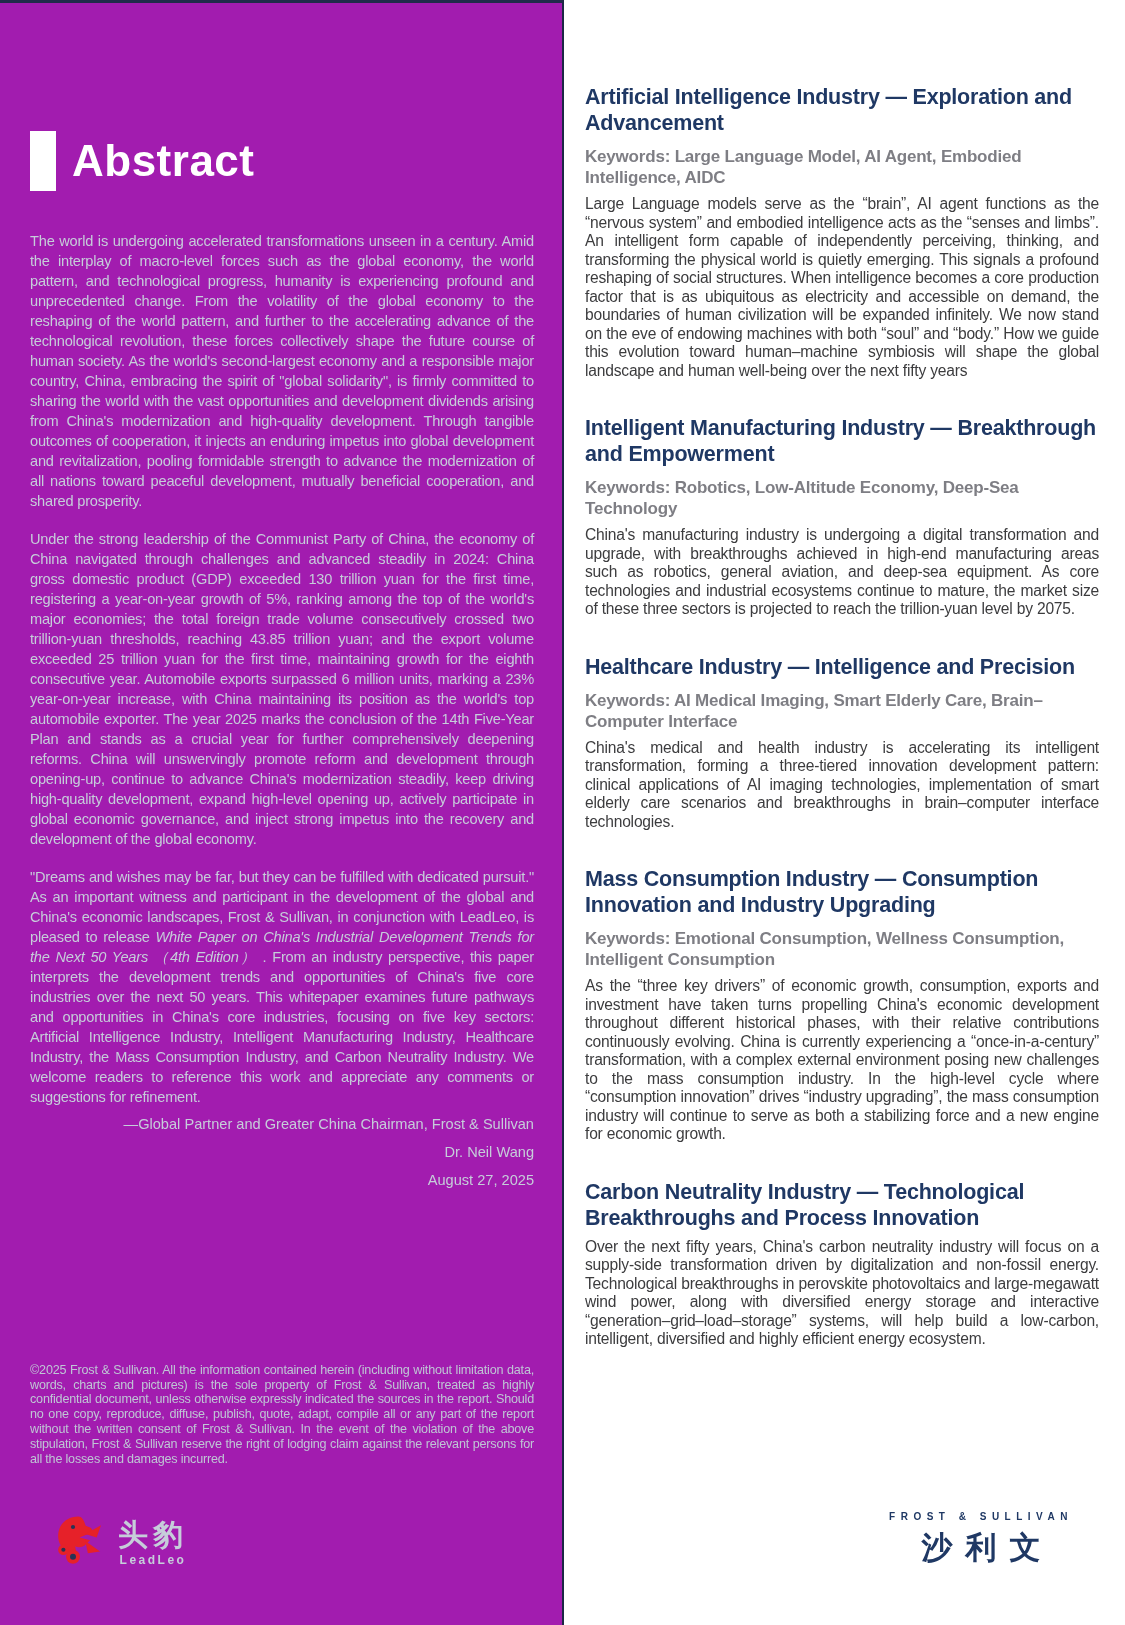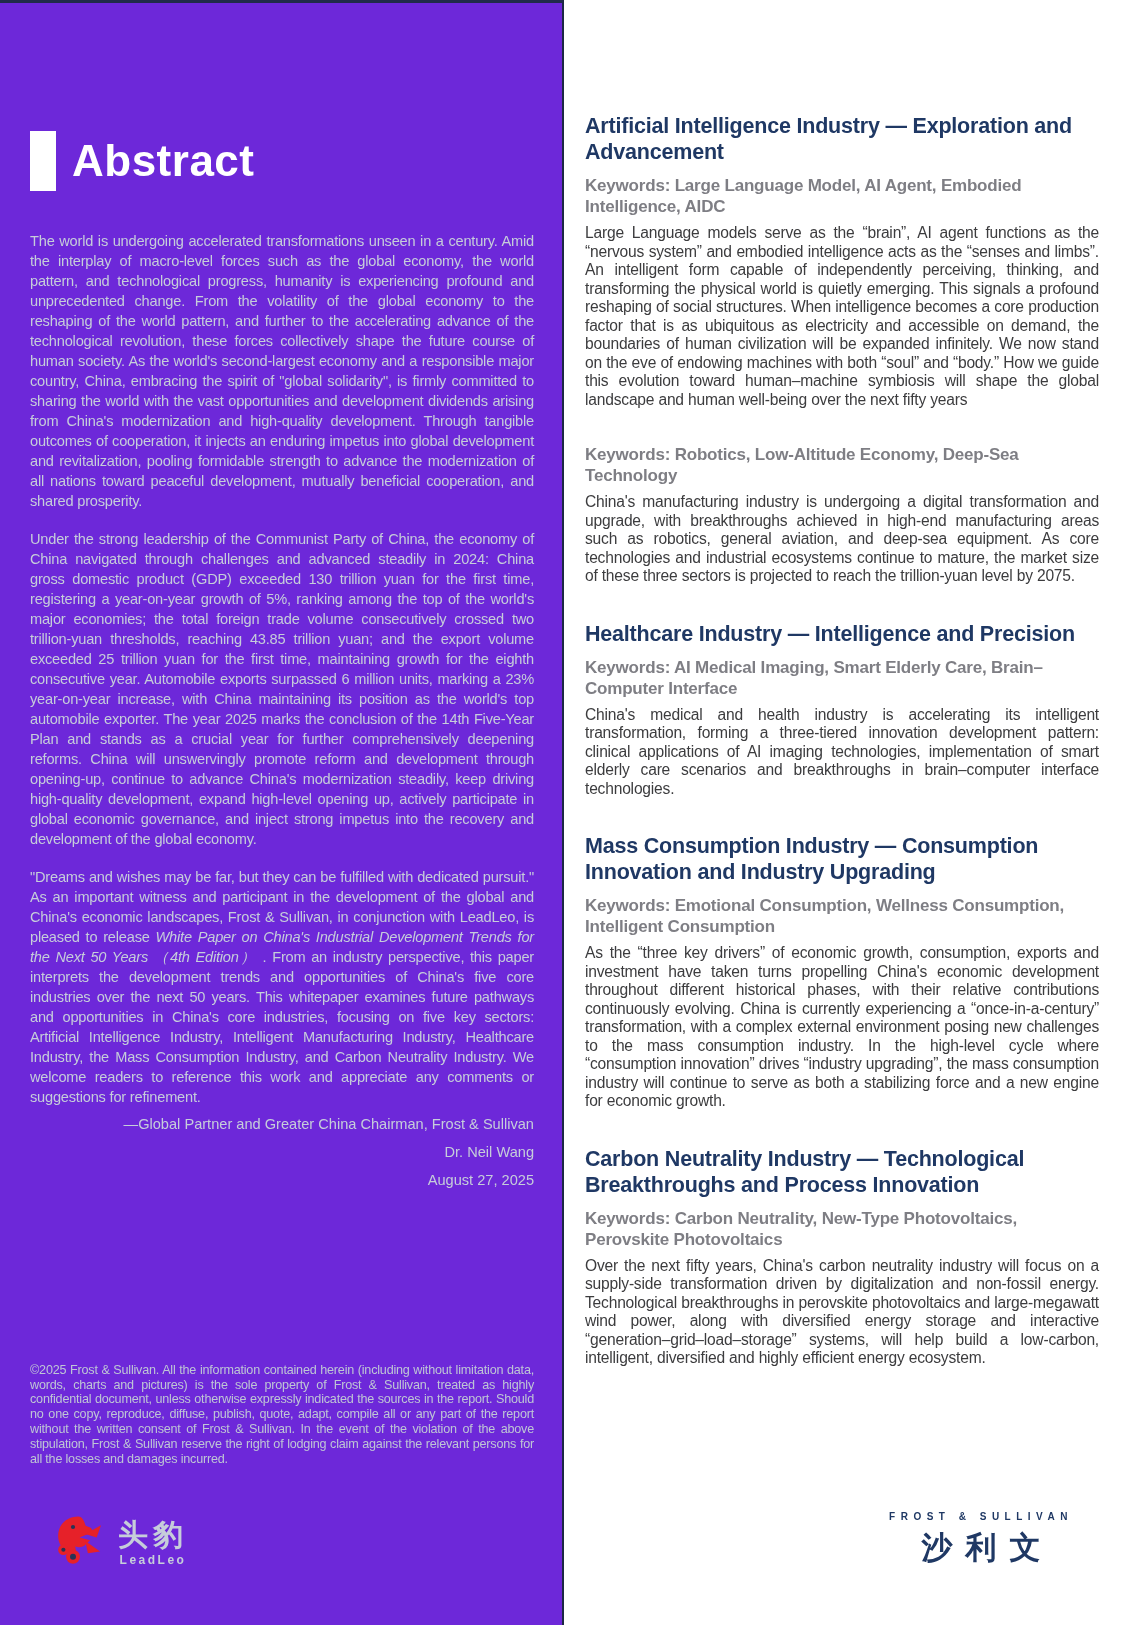--- a/index.html
+++ b/index.html
@@ -5,21 +5,21 @@
   * { margin:0; padding:0; box-sizing:border-box; }
   html,body { background:#e8e8e8; }
   body { font-family:"Liberation Sans", sans-serif; }
   .page {
     width:1125px; height:1625px; margin:0 auto;
     display:flex; overflow:hidden; background:#ffffff;
   }
 
   
   .left-panel {
-    width:564px; height:100%; background:#6d28d9;
+    width:564px; height:100%; background:#a21caf;
     border-right:2px solid #1c2845; border-top:3px solid #202b4a;
     position:relative; color:#c6cdda;
     padding:0 28px 0 30px; flex:none;
   }
   .abstract-header { margin-top:128px; display:flex; align-items:center; }
   .abstract-bar { width:26px; height:60px; background:#ffffff; flex:none; }
   .abstract-title {
     color:#ffffff; font-size:44px; font-weight:bold;
     margin-left:16px; letter-spacing:0.5px;
   }
@@ -45,21 +45,21 @@
   .leadleo-text { margin-left:10px; }
   .leadleo-cn { font-size:30px; font-weight:bold; letter-spacing:5px; line-height:30px; }
   .leadleo-en { font-size:12px; font-weight:bold; letter-spacing:2.5px; margin-top:3px; }
 
   
   .right-panel {
     flex:1; background:#ffffff; position:relative;
     padding:0 26px 0 21px;
   }
   .section { margin-top:35px; }
-  .section.first { margin-top:113px; }
+  .section.first { margin-top:84px; }
   .sec-title {
     font-size:21.5px; line-height:26px; font-weight:bold; color:#1f3864;
     letter-spacing:-0.2px;
   }
   .sec-keywords {
     margin-top:10px; font-size:17px; line-height:21px;
     font-weight:600; color:#7e7e84; letter-spacing:-0.2px;
   }
   .sec-body {
     margin-top:7px; font-size:15.6px; line-height:18.5px;
@@ -123,39 +123,39 @@
 
   <main class="right-panel">
 
     <section class="section first">
       <h2 class="sec-title">Artificial Intelligence Industry — Exploration and Advancement</h2>
       <p class="sec-keywords">Keywords: Large Language Model, AI Agent, Embodied Intelligence, AIDC</p>
       <p class="sec-body">Large Language models serve as the “brain”, AI agent functions as the “nervous system” and embodied intelligence acts as the “senses and limbs”. An intelligent form capable of independently perceiving, thinking, and transforming the physical world is quietly emerging. This signals a profound reshaping of social structures. When intelligence becomes a core production factor that is as ubiquitous as electricity and accessible on demand, the boundaries of human civilization will be expanded infinitely. We now stand on the eve of endowing machines with both “soul” and “body.” How we guide this evolution toward human–machine symbiosis will shape the global landscape and human well-being over the next fifty years</p>
     </section>
 
     <section class="section">
+      <h2 class="sec-title">Intelligent Manufacturing Industry — Breakthrough and Empowerment</h2>
       <p class="sec-keywords">Keywords: Robotics, Low-Altitude Economy, Deep-Sea Technology</p>
       <p class="sec-body">China's manufacturing industry is undergoing a digital transformation and upgrade, with breakthroughs achieved in high-end manufacturing areas such as robotics, general aviation, and deep-sea equipment. As core technologies and industrial ecosystems continue to mature, the market size of these three sectors is projected to reach the trillion-yuan level by 2075.</p>
     </section>
 
     <section class="section">
       <h2 class="sec-title">Healthcare Industry — Intelligence and Precision</h2>
       <p class="sec-keywords">Keywords: AI Medical Imaging, Smart Elderly Care, Brain–Computer Interface</p>
       <p class="sec-body">China's medical and health industry is accelerating its intelligent transformation, forming a three-tiered innovation development pattern: clinical applications of AI imaging technologies, implementation of smart elderly care scenarios and breakthroughs in brain–computer interface technologies.</p>
     </section>
 
     <section class="section">
       <h2 class="sec-title">Mass Consumption Industry — Consumption Innovation and Industry Upgrading</h2>
       <p class="sec-keywords">Keywords: Emotional Consumption, Wellness Consumption, Intelligent Consumption</p>
       <p class="sec-body">As the “three key drivers” of economic growth, consumption, exports and investment have taken turns propelling China's economic development throughout different historical phases, with their relative contributions continuously evolving. China is currently experiencing a “once-in-a-century” transformation, with a complex external environment posing new challenges to the mass consumption industry. In the high-level cycle where “consumption innovation” drives “industry upgrading”, the mass consumption industry will continue to serve as both a stabilizing force and a new engine for economic growth.</p>
     </section>
 
     <section class="section">
       <h2 class="sec-title">Carbon Neutrality Industry — Technological Breakthroughs and Process Innovation</h2>
-      <p class="sec-keywords">Keywords: Carbon Neutrality, New-Type Photovoltaics, Perovskite Photovoltaics</p>
       <p class="sec-body">Over the next fifty years, China's carbon neutrality industry will focus on a supply-side transformation driven by digitalization and non-fossil energy. Technological breakthroughs in perovskite photovoltaics and large-megawatt wind power, along with diversified energy storage and interactive “generation–grid–load–storage” systems, will help build a low-carbon, intelligent, diversified and highly efficient energy ecosystem.</p>
     </section>
 
     <div class="fs-logo">
       <div class="fs-en">FROST &amp; SULLIVAN</div>
       <div class="fs-cn">沙利文</div>
     </div>
 
   </main>
 </div>

